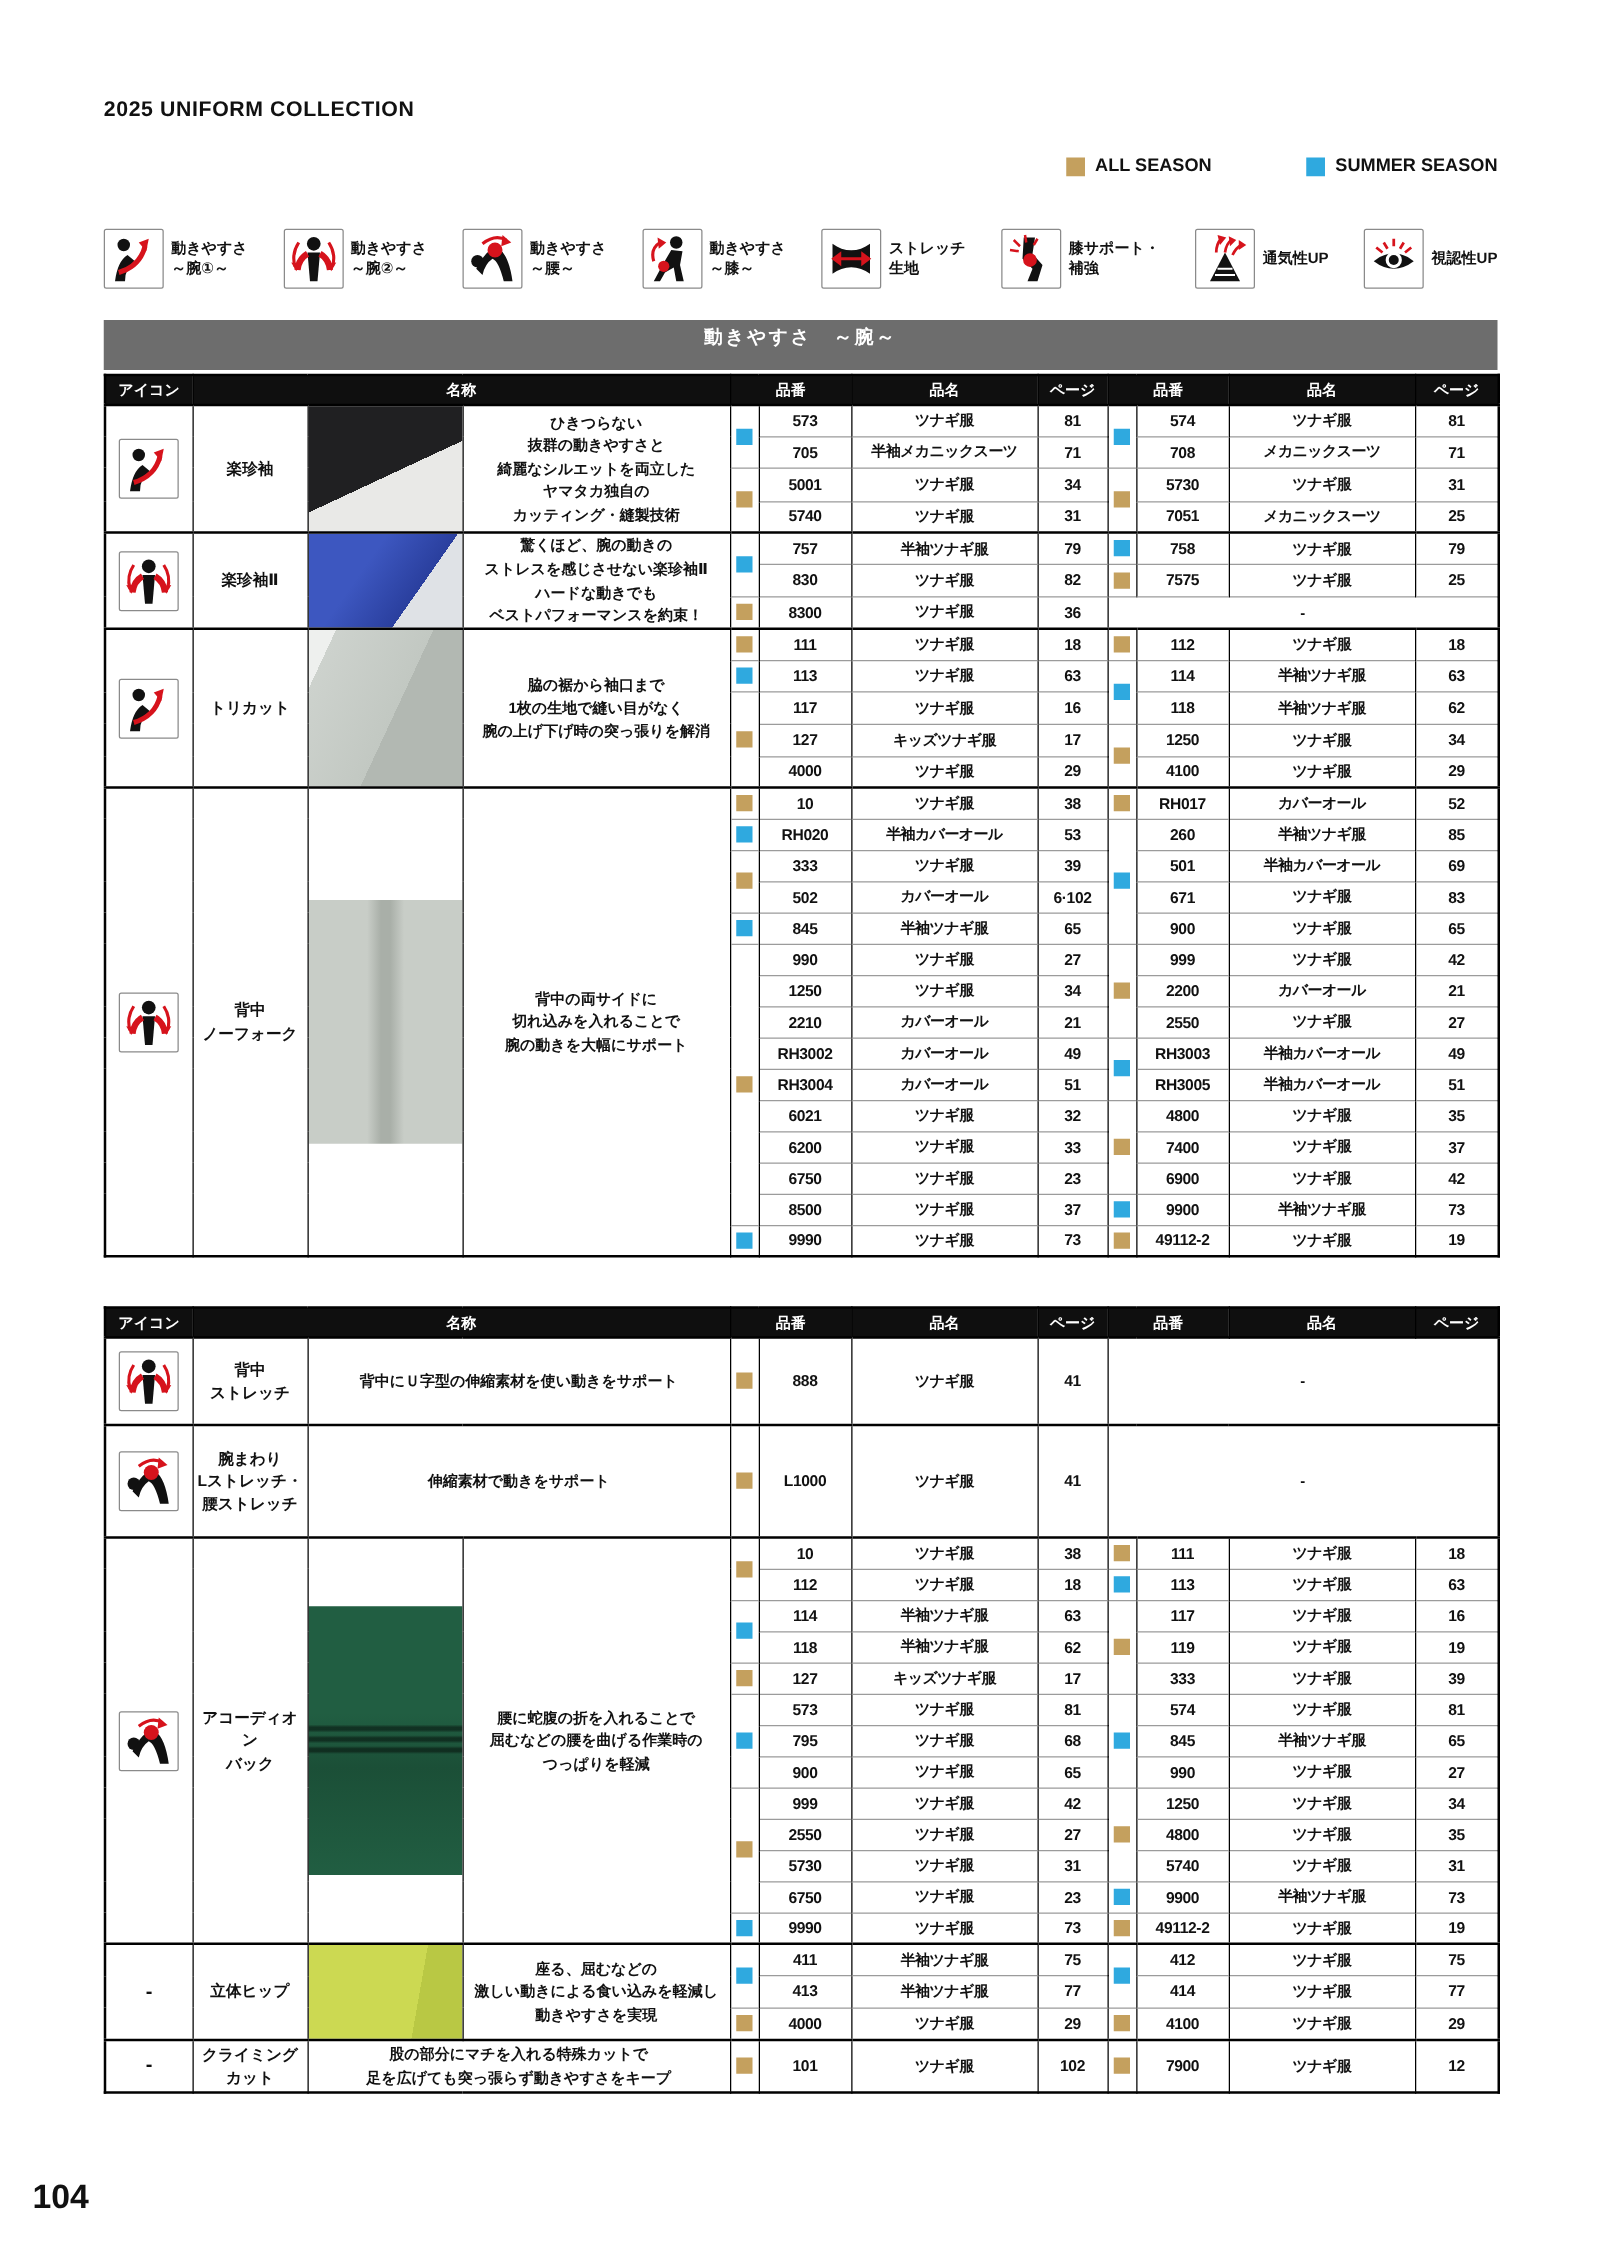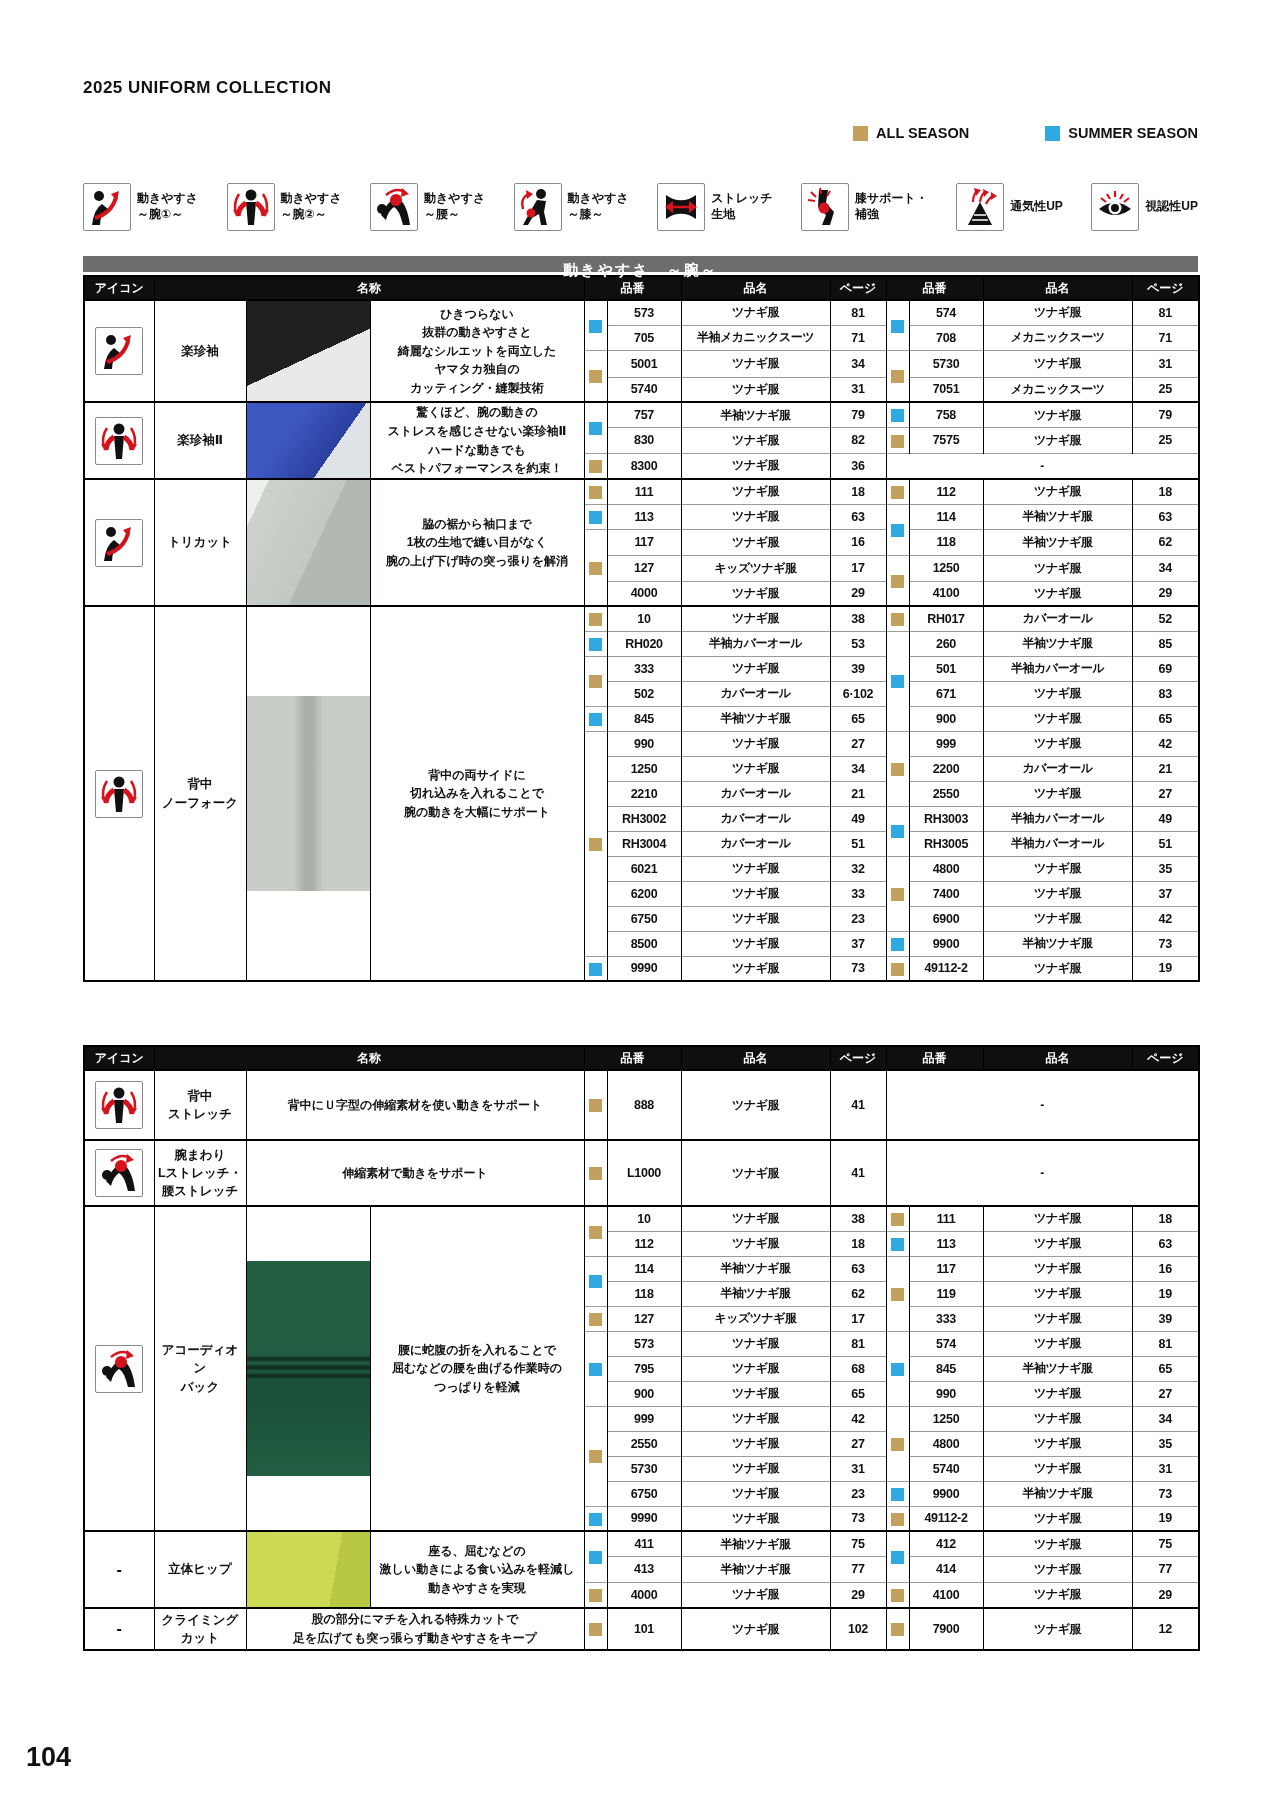--- a/index.html
+++ b/index.html
@@ -19,21 +19,21 @@
   .features{position:absolute;left:83px;top:183px;width:1115px;display:flex;justify-content:space-between;}
   .feat-item{display:flex;align-items:center;}
   .feat-box{width:46px;height:46px;border:1px solid #8a8a8a;border-radius:2px;background:#fff;
     display:flex;align-items:center;justify-content:center;flex:0 0 auto;}
   .feat-box svg{width:40px;height:40px;display:block;}
   .feat-label{margin-left:6px;font-size:12px;font-weight:bold;line-height:1.3;white-space:pre-line;}
 
   
   .idx-table{position:absolute;left:83px;width:1115px;}
   .t1{top:256px;} .t2{top:1045px;}
-  .title-bar{height:16px;line-height:28px;background:#6d6d6d;color:#fff;text-align:center;
+  .title-bar{height:40px;line-height:28px;background:#6d6d6d;color:#fff;text-align:center;
     font-size:15px;font-weight:bold;letter-spacing:2px;margin-bottom:3px;}
   table{border-collapse:collapse;table-layout:fixed;width:1115px;border:2px solid #000;}
   th{background:#0f0f0f;color:#fff;font-size:12px;font-weight:bold;height:22px;padding:0;border-left:1px solid #000;}
   td{border-left:1px solid #000;padding:0 2px;vertical-align:middle;background:#fff;}
   tbody td{border-top:1px solid #9b9b9b;}
   tr.gfirst > td{border-top:2px solid #000;}
   .icon-cell{text-align:center;}
   .icon-cell .feat-box{margin:0 auto;}
   .name-cell{font-size:12.5px;font-weight:bold;text-align:center;white-space:pre-line;line-height:1.45;}
   .photo-cell{padding:0;text-align:center;}
@@ -571,21 +571,21 @@
               </td>
               <td class="name-cell" rowspan="1">背中
 ストレッチ</td>
               <td class="desc-cell" rowspan="1" colspan="2">背中にＵ字型の伸縮素材を使い動きをサポート</td>
               <td class="marker-cell" rowspan="1"><span class="sq" style="background: rgb(196, 160, 94);"></span></td>
               <td class="code-cell">888</td>
               <td class="iname-cell">ツナギ服</td>
               <td class="page-cell">41</td>
               <td class="dash-cell" colspan="4">-</td>
             </tr>
-            <tr class="gfirst" style="height: 66px; margin-left: 32px;">
+            <tr class="gfirst" style="height: 90px; margin-left: 32px;">
               <td class="icon-cell" rowspan="1">
                 <span class="feat-box">
                   <svg viewBox="0 0 40 40">
                     <circle cx="8" cy="22" r="5" fill="#111"></circle>
                     <path d="M7 28 Q17 9 25 12 Q33 17 36 38 L29 38 Q25 22 20 20 Q14 24 12 33 Z" fill="#111"></path>
                     <circle cx="22" cy="13" r="6" fill="#d6131c"></circle>
                     <path d="M12 8 Q22 0 31 5" stroke="#d6131c" stroke-width="2.5" fill="none"></path>
                     <path d="M28 1 L35 7 L27 10 Z" fill="#d6131c"></path>
                   </svg>
                 </span>

